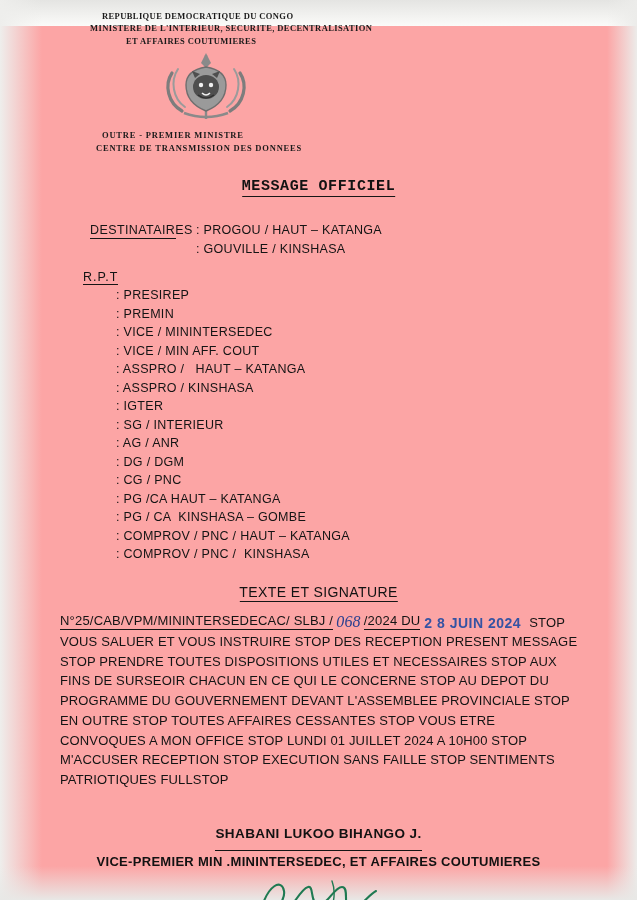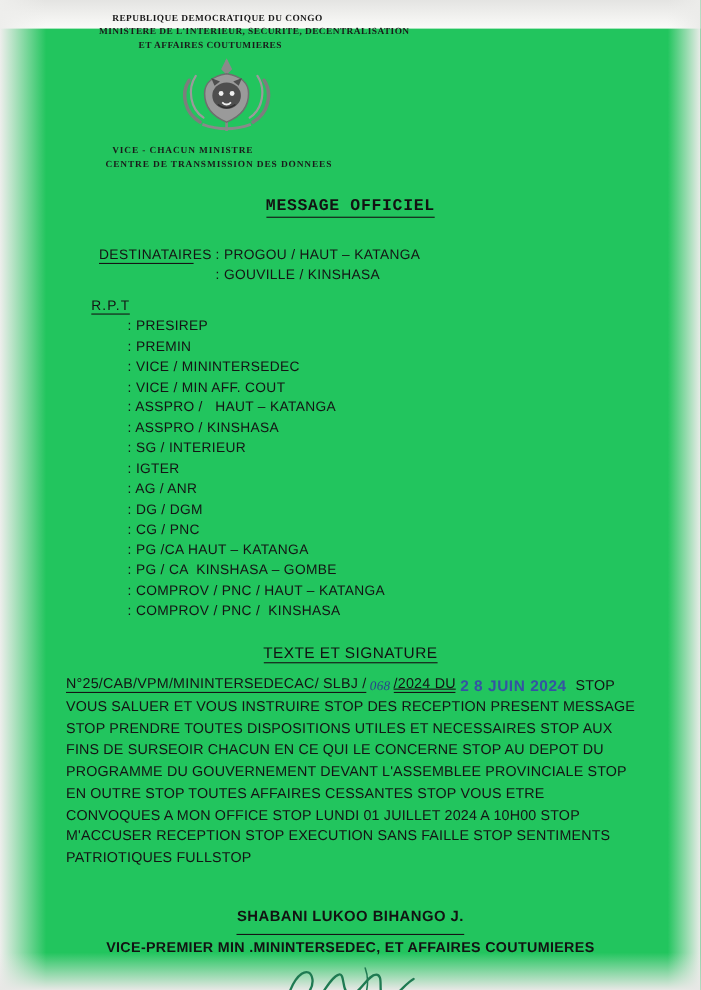--- a/index.html
+++ b/index.html
@@ -7,21 +7,21 @@
     padding: 0;
     background: #c9c9c9;
   }
   body {
     font-family: "Liberation Sans", sans-serif;
   }
   .page {
     position: relative;
     width: 637px;
     height: 900px;
-    background: #22c55e;
+    background: #fca5a5;
     overflow: hidden;
     box-sizing: border-box;
   }
   
   .paper-shade-top {
     position: absolute;
     top: 0; left: 0; right: 0;
     height: 26px;
     background: linear-gradient(to bottom, #e4e4e2, #fbfbf9);
     pointer-events: none;
@@ -188,38 +188,37 @@
     flex-wrap: nowrap;
   }
   .ref-typed {
     border-bottom: 1.3px solid #141414;
     padding-bottom: 1px;
     white-space: pre;
   }
   .ref-hand {
     font-family: "Liberation Serif", serif;
     font-style: italic;
-    font-size: 12px;
+    font-size: 16px;
     color: #2a3f8f;
     padding: 0 3px;
     position: relative;
     top: 1px;
   }
   .ref-hand.stamp {
     font-family: "Liberation Sans", sans-serif;
     font-style: normal;
     font-weight: bold;
     font-size: 14px;
     color: #3553a3;
     letter-spacing: 0.5px;
     padding: 0 4px;
   }
   .ref-tail {
     white-space: pre;
-    text-decoration: underline;
   }
   .ref-stop {
     font-size: 13px;
     margin-left: 4px;
   }
 
   .body-text {
     margin-top: 2px;
     margin-left: 20px;
     margin-right: 14px;
@@ -301,21 +300,21 @@
           <circle cx="53" cy="34" r="2.2" fill="#efefef"></circle>
           <path d="M44 42 q4 4 8 0" stroke="#efefef" stroke-width="1.6" fill="none"></path>
           <path d="M40 44 q8 6 16 0" stroke="#2f2f2f" stroke-width="1.2" fill="none"></path>
 
           <path d="M26 62 q22 8 44 0" stroke="#8a8a8a" stroke-width="2.6" fill="none"></path>
         </svg>
       </div>
     </div>
 
     <div class="subhead">
-      <div class="s1">VICE - CHACUN  MINISTRE</div>
+      <div class="s1">OUTRE - PREMIER  MINISTRE</div>
       <div class="s2">CENTRE DE TRANSMISSION  DES  DONNEES</div>
     </div>
 
     
     <div class="title-official">MESSAGE OFFICIEL</div>
 
     
     <div class="addr-block">
       <div class="addr-row">
         <span class="addr-label">DESTINATAIRES</span>
@@ -330,22 +329,22 @@
     
     <div class="rpt-block">
       <span class="rpt-head">R.P.T</span>
       <div class="rpt-list">
         <div class="rpt-item">: PRESIREP</div>
         <div class="rpt-item">: PREMIN</div>
         <div class="rpt-item">: VICE / MININTERSEDEC</div>
         <div class="rpt-item">: VICE / MIN AFF. COUT</div>
         <div class="rpt-item">: ASSPRO /   HAUT – KATANGA</div>
         <div class="rpt-item">: ASSPRO / KINSHASA</div>
+        <div class="rpt-item">: IGTER</div>
         <div class="rpt-item">: SG / INTERIEUR</div>
-        <div class="rpt-item">: IGTER</div>
         <div class="rpt-item">: AG / ANR</div>
         <div class="rpt-item">: DG / DGM</div>
         <div class="rpt-item">: CG / PNC</div>
         <div class="rpt-item">: PG /CA HAUT – KATANGA</div>
         <div class="rpt-item">: PG / CA  KINSHASA – GOMBE</div>
         <div class="rpt-item">: COMPROV / PNC / HAUT – KATANGA</div>
         <div class="rpt-item">: COMPROV / PNC /  KINSHASA</div>
       </div>
     </div>
 

